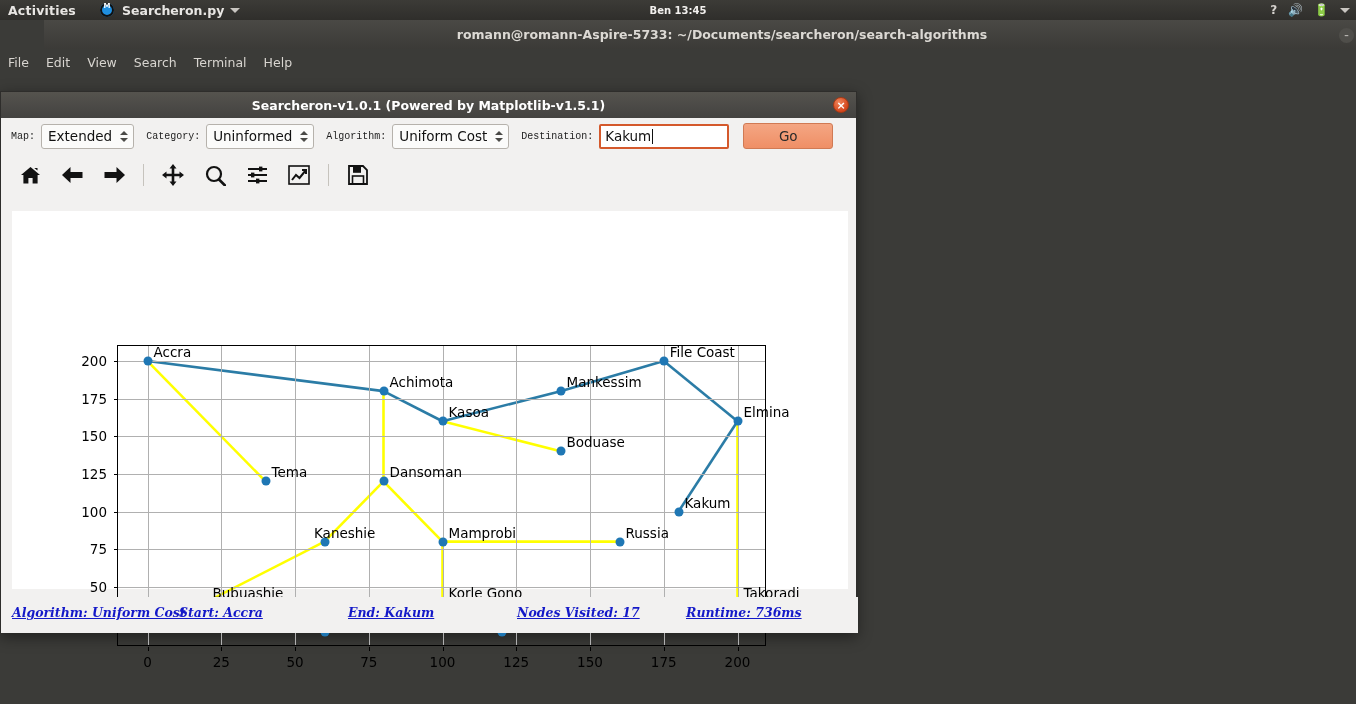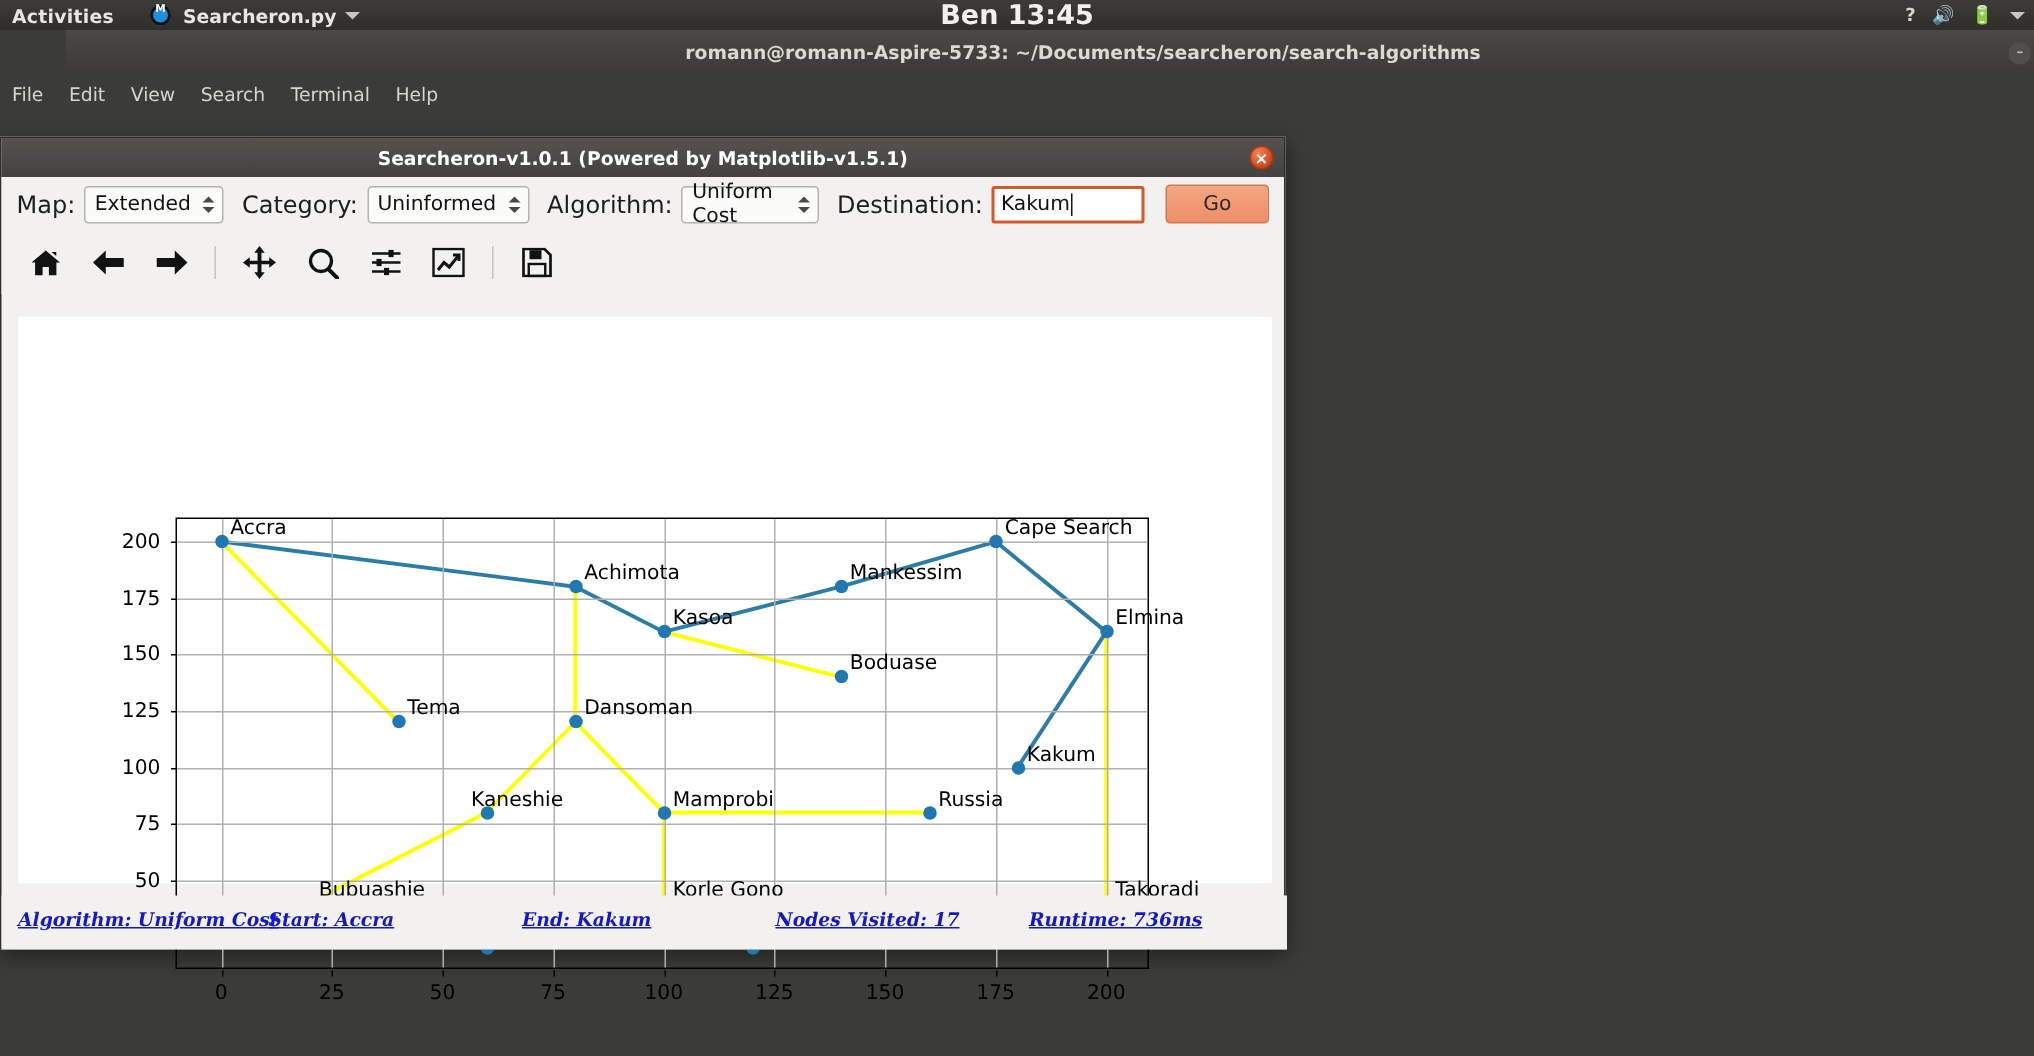--- a/index.html
+++ b/index.html
@@ -28,21 +28,21 @@
     font-size: 7px; color: #fff; text-align: center;
   }
   .topbar .appname { margin-left: 8px; }
   .topbar .caret {
     margin-left: 6px; width: 0; height: 0;
     border-left: 5px solid transparent; border-right: 5px solid transparent;
     border-top: 5px solid #c9c6c1;
   }
   .topbar .clock {
     position: absolute; left: 0; right: 0; text-align: center;
-    color: #f2f0ee; font-size: 18px; font-weight: bold;
+    color: #f2f0ee; font-size: 10px; font-weight: bold;
   }
   .topbar .tray {
     position: absolute; right: 6px; display: flex; align-items: center; gap: 11px;
   }
   .tray .ic { color: #d6d3cf; font-size: 12px; line-height: 1; }
   .tray .caret2 {
     width: 0; height: 0;
     border-left: 5px solid transparent; border-right: 5px solid transparent;
     border-top: 5px solid #c9c6c1;
   }
@@ -122,21 +122,21 @@
     color: #fff; font-size: 11px; line-height: 16px; text-align: center;
     font-weight: bold; border: 1px solid #a83914;
   }
 
   
   .ctrl {
     display: flex; align-items: center; height: 36px;
     padding: 0 10px; gap: 6px; font-size: 13.5px; color: #1d1d1d;
     background: #f2f1f0;
   }
-  .ctrl .lbl { font-size: 16px; }
+  .ctrl .lbl { font-size: 10px; font-family: Liberation Mono, monospace; }
   .spinbox {
     display: inline-flex; align-items: center;
     height: 25px; background: #fbfbfa;
     border: 1px solid #b6b2ac; border-radius: 3px;
     padding: 0 3px 0 6px; font-size: 13.5px; color: #111;
   }
   .spinbox .val { padding-right: 8px; }
   .spinbox .arrows {
     display: flex; flex-direction: column; justify-content: center;
     gap: 3px; padding-right: 2px;
@@ -425,21 +425,21 @@
         <div class="nodelabel" style="left: 271.5px; top: 28.15px;">Achimota</div>
         <div class="node" style="left: 265.5px; top: 135.45px; background: rgb(31, 119, 180);"></div>
         <div class="nodelabel" style="left: 271.5px; top: 118.45px; text-align: center;">Dansoman</div>
         <div class="node" style="left: 324.5px; top: 75.25px; background: rgb(31, 119, 180);"></div>
         <div class="nodelabel" style="left: 330.5px; top: 58.25px;">Kasoa</div>
         <div class="node" style="left: 442.5px; top: 45.15px; background: rgb(31, 119, 180);"></div>
         <div class="nodelabel" style="left: 448.5px; top: 28.15px;">Mankessim</div>
         <div class="node" style="left: 442.5px; top: 105.35px; background: rgb(31, 119, 180);"></div>
         <div class="nodelabel" style="left: 448.5px; top: 88.35px;">Boduase</div>
         <div class="node" style="left: 545.75px; top: 15.05px; background: rgb(31, 119, 180);"></div>
-        <div class="nodelabel" style="left: 551.75px; top: -1.95px;">Cape Search</div>
+        <div class="nodelabel" style="left: 551.75px; top: -1.95px;">File Coast</div>
         <div class="node" style="left: 619.5px; top: 75.25px; background: rgb(31, 119, 180);"></div>
         <div class="nodelabel" style="left: 625.5px; top: 58.25px;">Elmina</div>
         <div class="node" style="left: 560.5px; top: 165.55px; background: rgb(31, 119, 180);"></div>
         <div class="nodelabel" style="left: 566.5px; top: 148.55px;">Kakum</div>
         <div class="node" style="left: 206.5px; top: 195.65px; background: rgb(31, 119, 180);"></div>
         <div class="nodelabel" style="left: 196px; top: 178.65px;">Kaneshie</div>
         <div class="node" style="left: 324.5px; top: 195.65px; background: rgb(31, 119, 180);"></div>
         <div class="nodelabel" style="left: 330.5px; top: 178.65px;">Mamprobi</div>
         <div class="node" style="left: 501.5px; top: 195.65px; background: rgb(31, 119, 180);"></div>
         <div class="nodelabel" style="left: 507.5px; top: 178.65px;">Russia</div>

